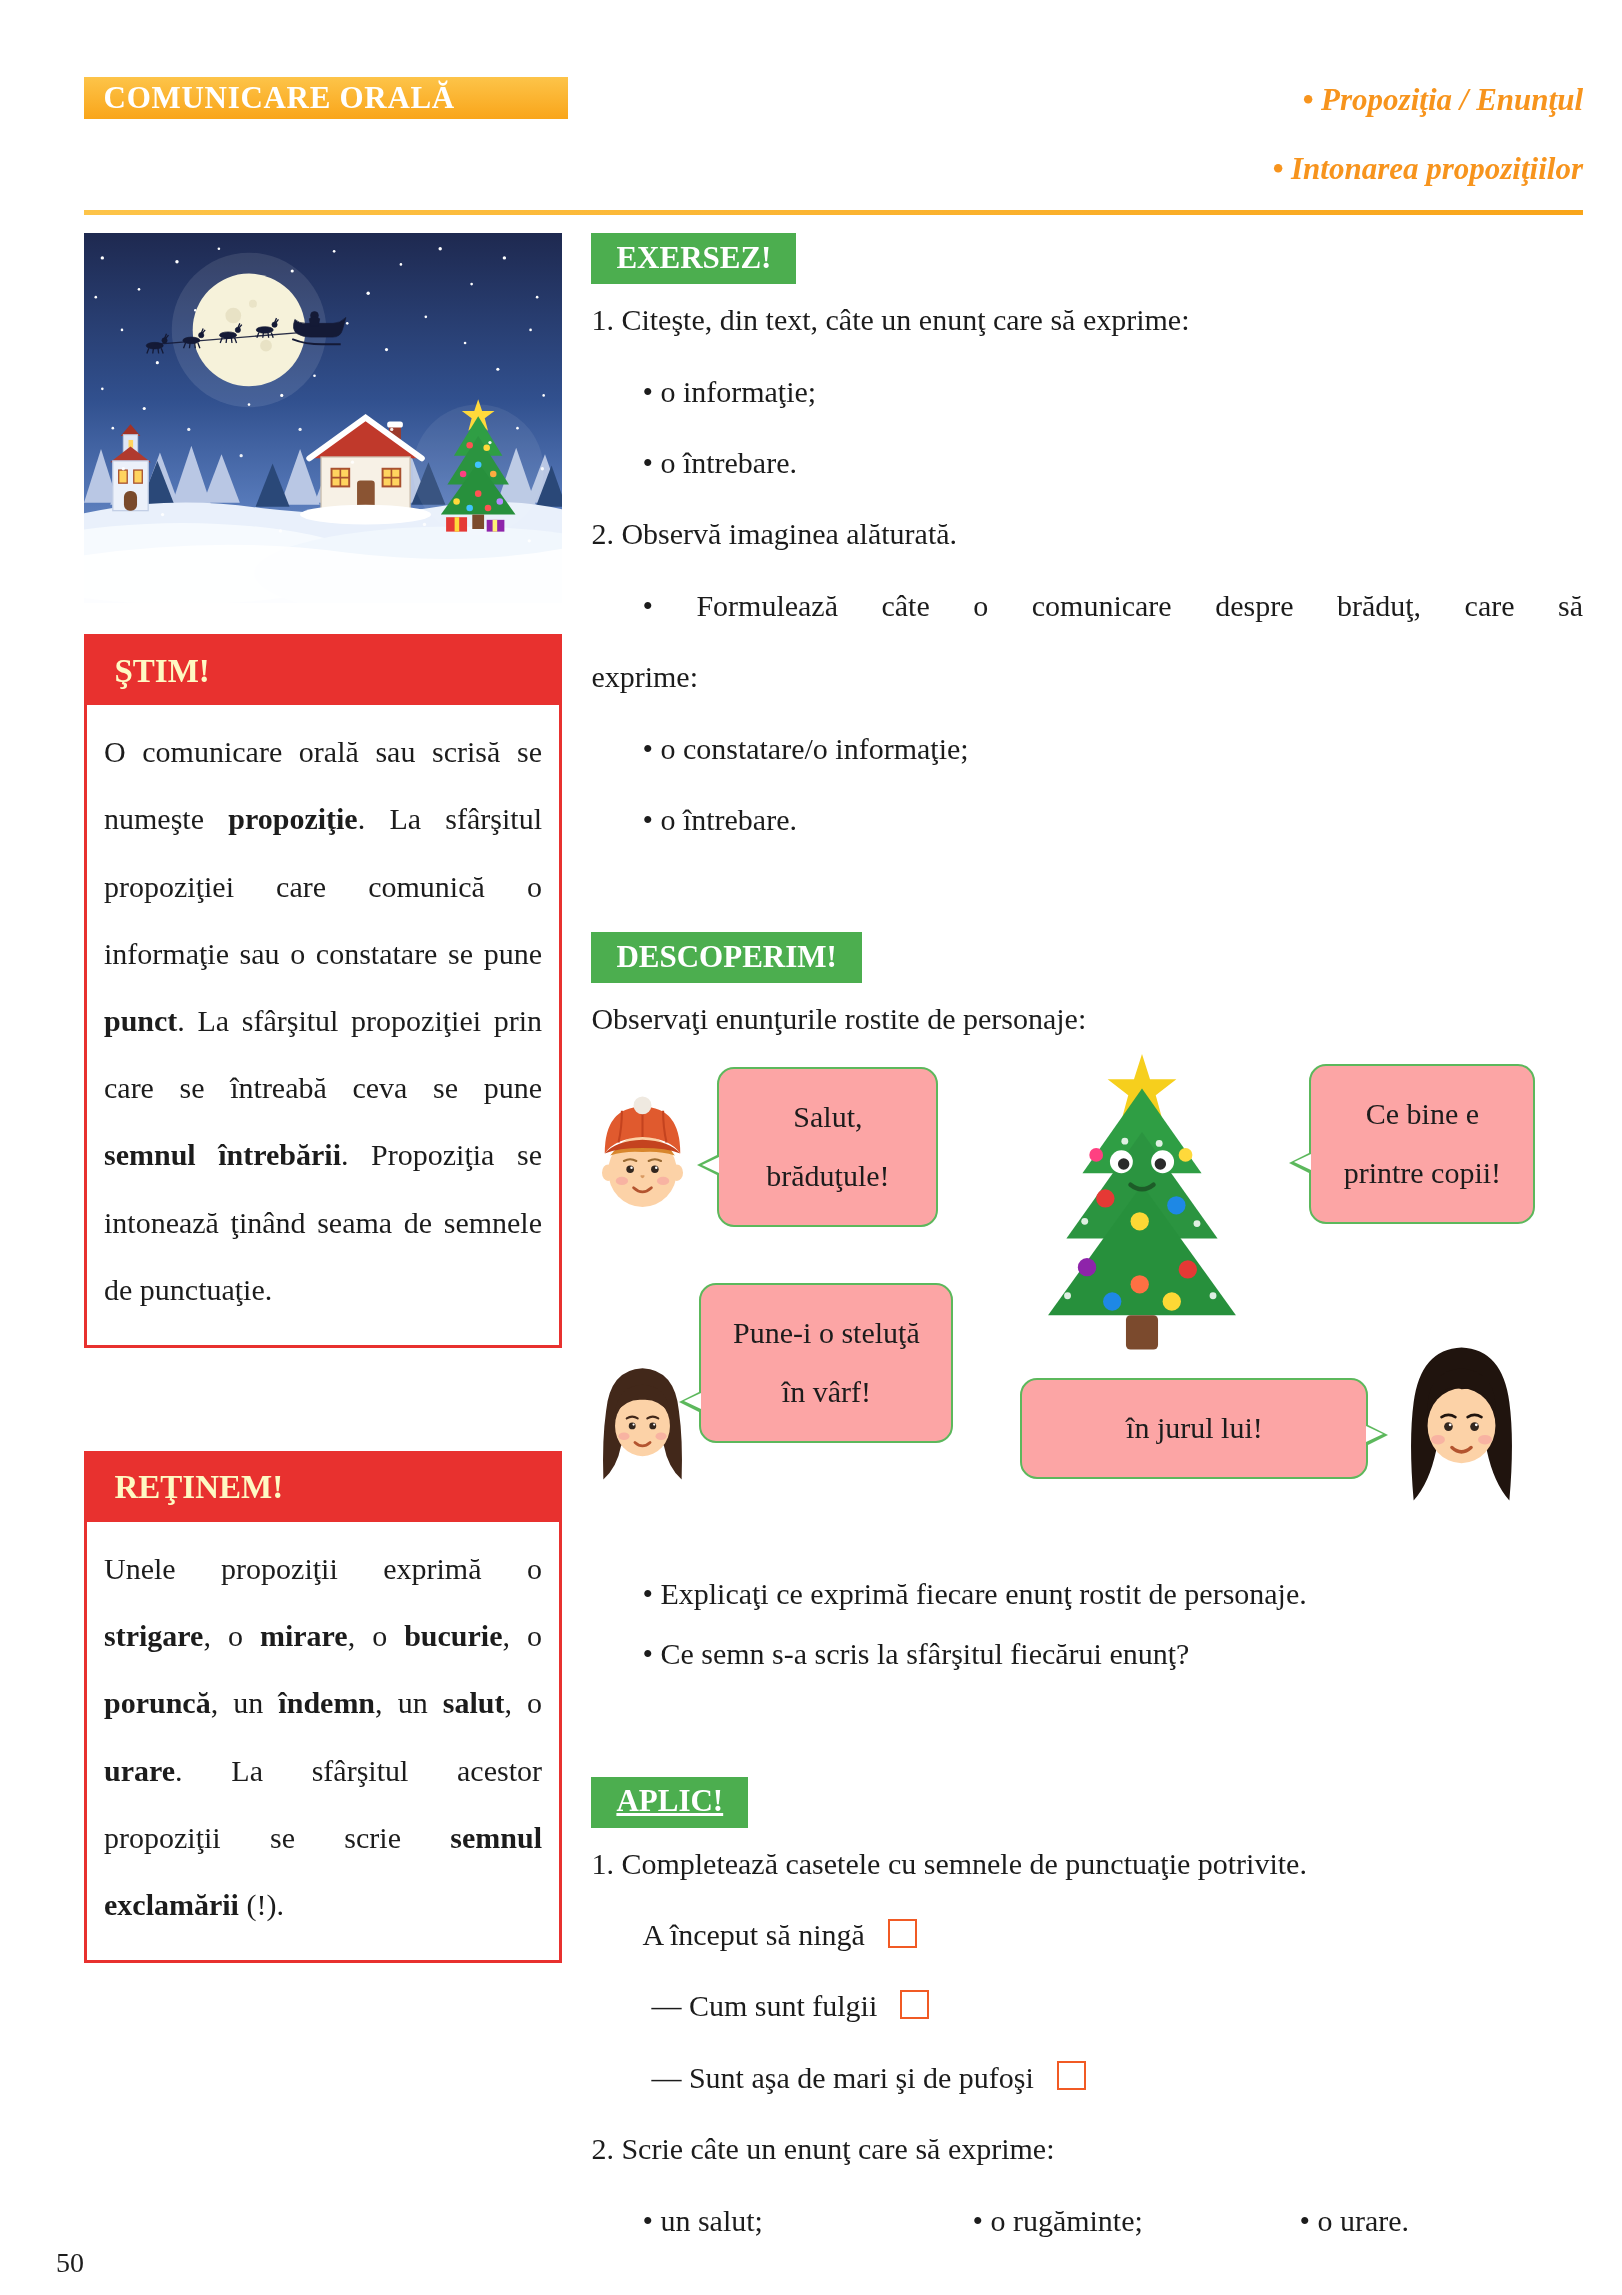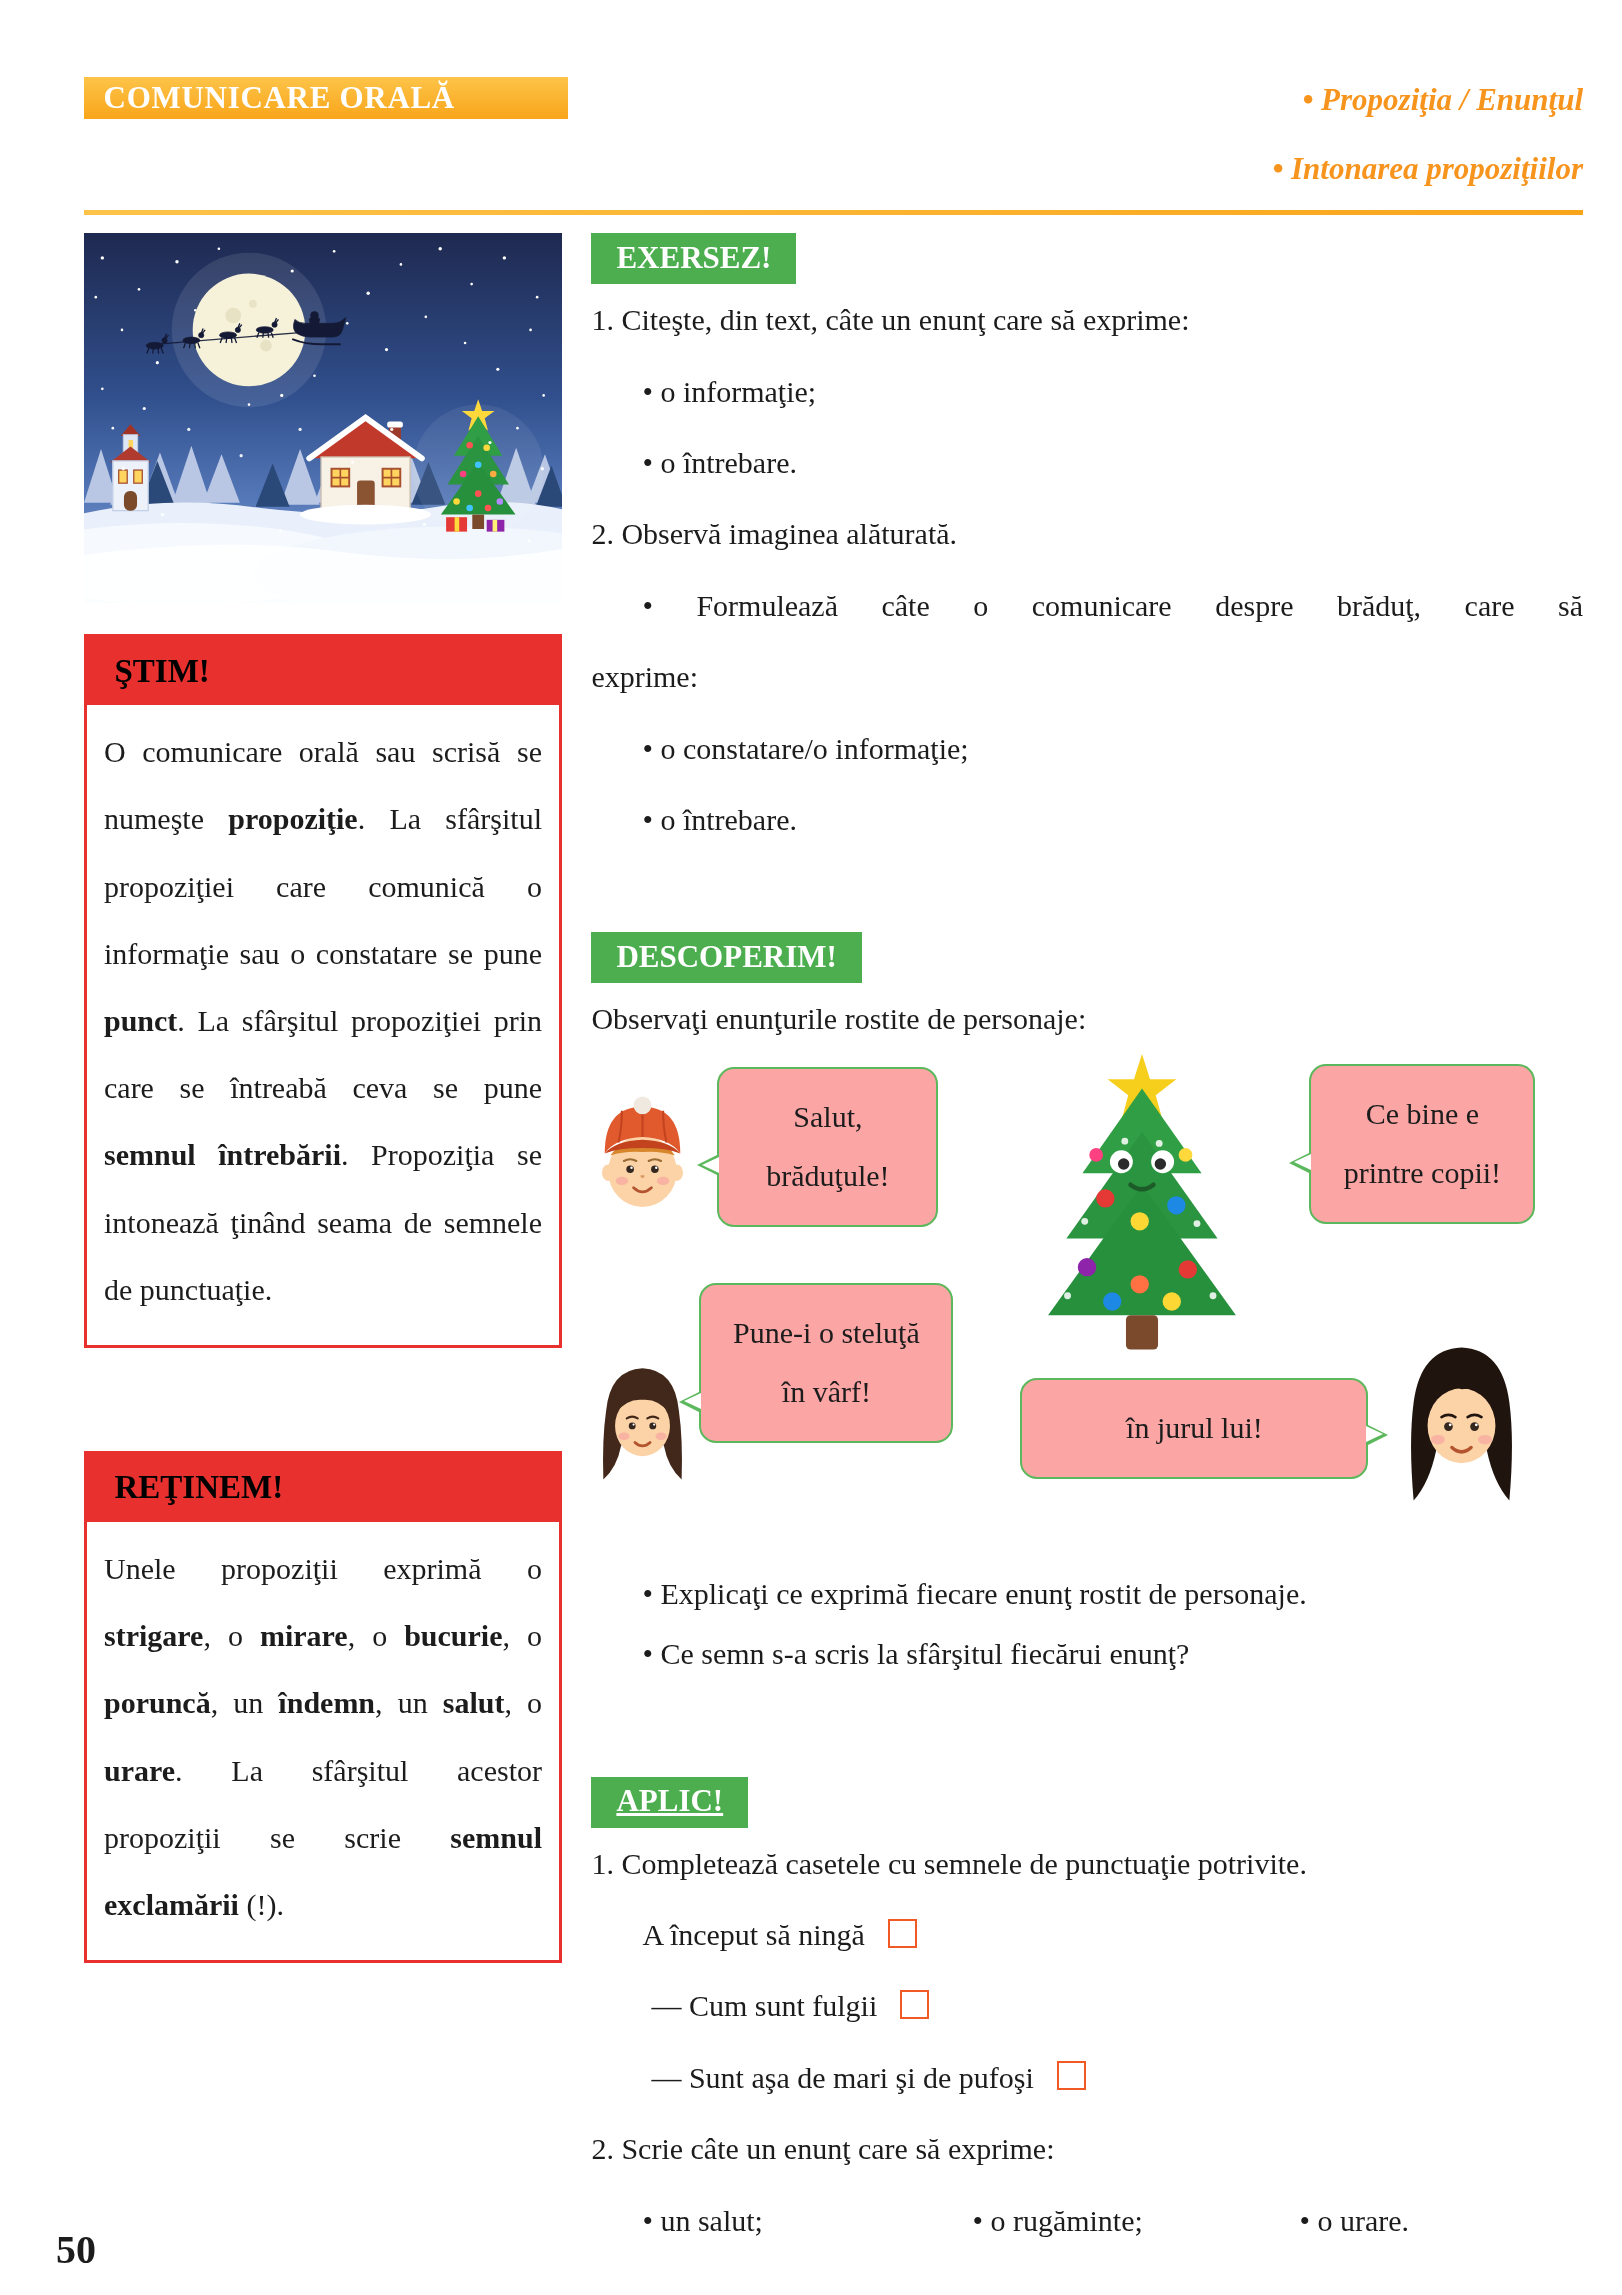--- a/index.html
+++ b/index.html
@@ -25,21 +25,21 @@
   
   .columns { display:flex; margin-top:18.3px; }
   .left-col { width:478px; flex:none; }
   .right-col { flex:1; margin-left:29.4px; min-width:0; }
 
   .winter-illustration { width:478px; height:370px; }
   .winter-illustration svg { display:block; }
 
   .red-box { border:3.3px solid #e8312f; margin-top:31px; background:#fff; }
   .red-box.retinem { margin-top:103px; }
-  .red-box-title { background:#e8312f; color:#000000; font-weight:bold; font-size:33px; height:68px; display:flex; align-items:center; padding-left:27.5px; }
+  .red-box-title { background:#e8312f; color:#fef9c3; font-weight:bold; font-size:33px; height:68px; display:flex; align-items:center; padding-left:27.5px; }
   .red-box-body { padding:13px 17px 22px 17px; font-size:30px; line-height:2.24; text-align:justify; }
   .red-box-body .b { font-weight:bold; }
 
   .banner-green { display:block; width:max-content; background:#4cae4f; color:#fff; font-weight:bold; font-size:31px; padding:6.5px 25px 8.5px 25px; }
   .mt-lg { margin-top:77px; }
   .mt-xl { margin-top:93px;text-decoration:underline; }
 
   .line { font-size:30px; line-height:2.38; margin:0; }
   .line.tight { line-height:2.0; }
   .indent { padding-left:51px; }
@@ -71,21 +71,21 @@
   .tail-r::before { right:-22px; border-width:11px 0 11px 22px; border-color:transparent transparent transparent #5cb85c; }
   .tail-r::after  { right:-17px; border-width:8.5px 0 8.5px 17px; border-color:transparent transparent transparent #ffffff; margin-top:2.6px; }
   .t45::before, .t45::after { top:45%; }
   .t55::before, .t55::after { top:55%; }
   .t68::before, .t68::after { top:68%; }
 
   .salut-row { display:flex; font-size:30px; line-height:2.38; padding-left:51px; }
   .salut-row .s1 { width:330px; flex:none; }
   .salut-row .s2 { width:327px; flex:none; }
 
-  .page-num { position:absolute; left:56px; bottom:22px; font-size:40px; font-weight:bold; }
+  .page-num { position:absolute; left:56px; bottom:16px; font-size:28px; font-weight:normal; }
 </style>
 </head>
 <body>
 
 <div class="page">
 
   <div class="header-row">
     <div class="banner-orange">
       <span>COMUNICARE ORALĂ</span>
     </div>

